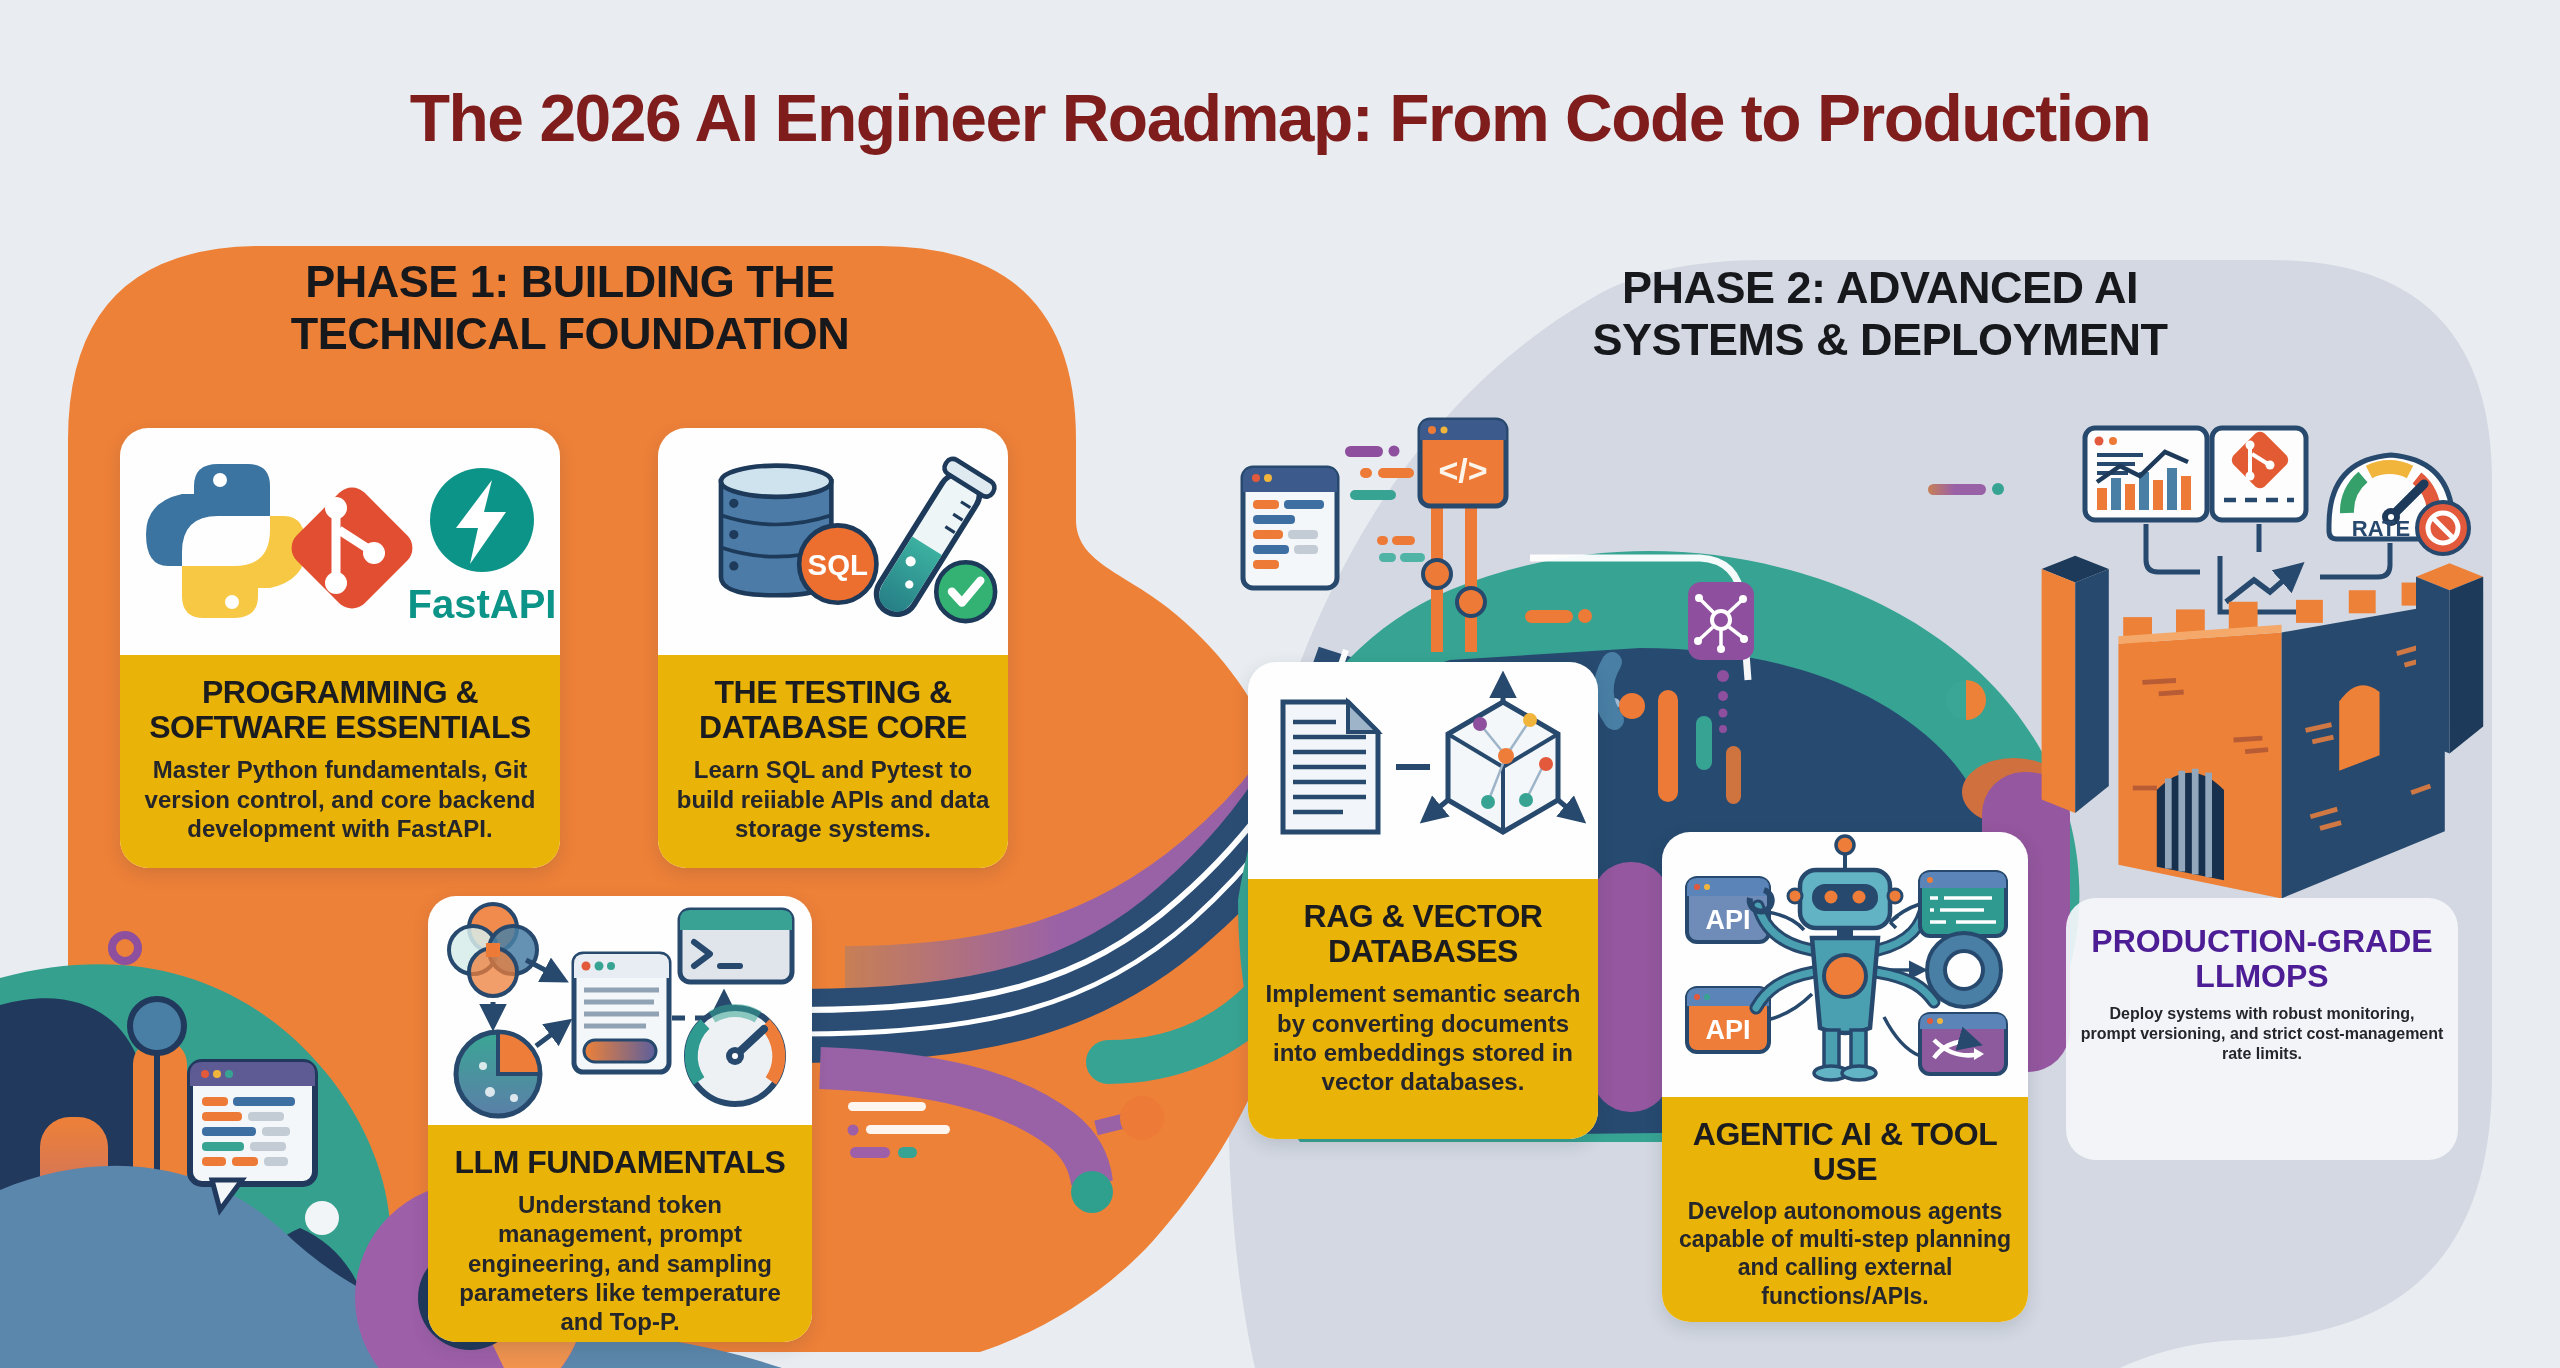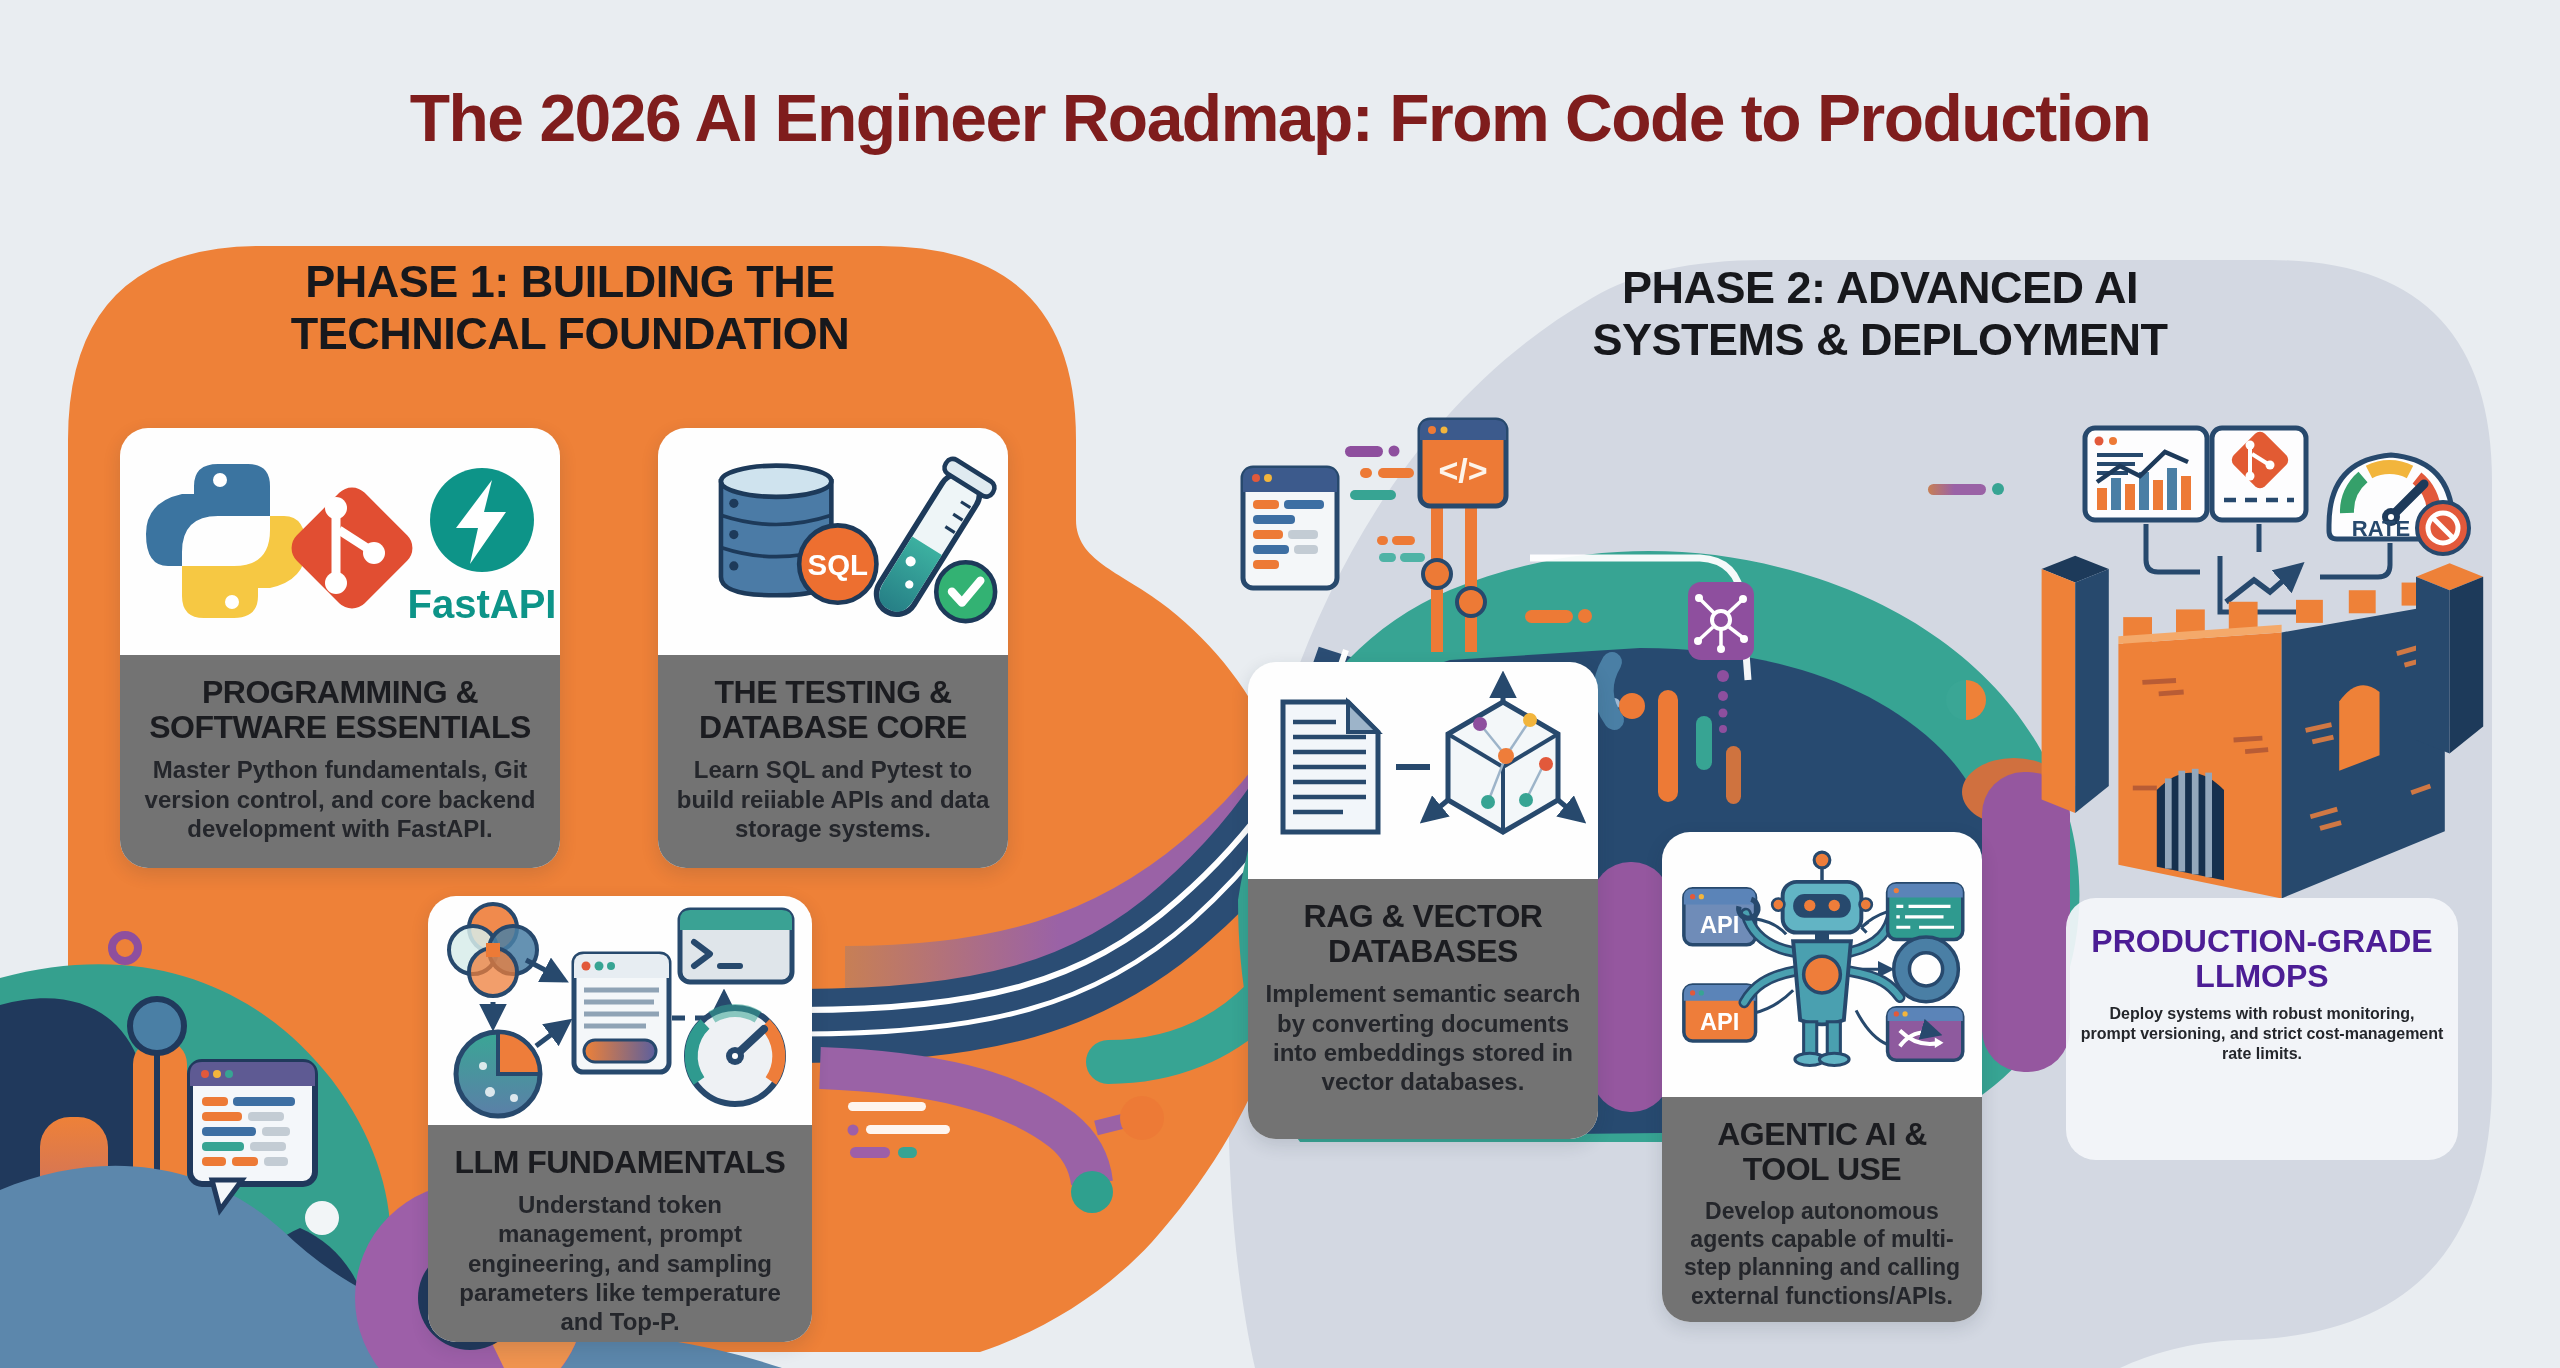--- a/index.html
+++ b/index.html
@@ -8,21 +8,21 @@
   .bg{position:absolute;left:0;top:0;width:2560px;height:1368px;}
   .title{position:absolute;left:0;right:0;top:36px;text-align:center;
          font-size:66px;font-weight:800;color:#7f1d1d;letter-spacing:-1.5px;}
   .phase-heading{position:absolute;text-align:center;font-size:45px;line-height:1.16;
          font-weight:800;color:#17181c;letter-spacing:-0.5px;}
   #p1h{left:235px;top:256px;width:670px;}
   #p2h{left:1548px;top:262px;width:664px;}
   .card{position:absolute;background:#fefefe;border-radius:28px;overflow:hidden;
         box-shadow:0 6px 18px rgba(30,40,60,.14);display:flex;flex-direction:column;}
   .card .icons{flex:0 0 auto;display:flex;align-items:center;justify-content:center;}
-  .card .body{flex:1 1 auto;background:#737373;text-align:center;padding:20px 16px 10px;}
+  .card .body{flex:1 1 auto;background:#eab308;text-align:center;padding:20px 16px 10px;}
   .card h3{margin:0 0 10px;font-size:32px;line-height:1.1;font-weight:800;
            color:#1b1c20;letter-spacing:-0.5px;}
   .card p{margin:0;font-size:24px;line-height:1.22;font-weight:600;color:#24262b;}
   #card-agent p{font-size:23px;}
   .ops-panel{position:absolute;left:2066px;top:898px;width:392px;min-height:262px;
         background:rgba(244,246,250,.92);border-radius:30px;text-align:center;
         padding:26px 14px 18px;box-sizing:border-box;}
   .ops-panel h3{margin:0 0 10px;font-size:32px;line-height:1.1;font-weight:800;color:#4c1d95;}
   .ops-panel p{margin:0;font-size:16px;line-height:1.25;font-weight:600;color:#24262b;}
   svg text{font-family:"Liberation Sans","DejaVu Sans",sans-serif;}
@@ -473,21 +473,21 @@
             <circle cx="278" cy="138" r="7" fill="#37a493"></circle>
         </g>
       </svg>
     </div>
     <div class="body">
       <h3>RAG &amp; VECTOR DATABASES</h3>
       <p>Implement semantic search by converting documents into embeddings stored in vector databases.</p>
     </div>
   </div>
 
-  <div class="card" id="card-agent" style="left:1662px;top:832px;width:320px;height:490px;">
+  <div class="card" id="card-agent" style="left:1662px;top:832px;width:366px;height:490px;">
     <div class="icons" style="height:265px;">
       <svg width="366" height="265" viewBox="0 0 366 265">
         <g stroke="#27496d" stroke-width="3.5" fill="none">
           <path d="M105 80 Q130 84 142 98"></path>
           <path d="M105 188 Q130 182 150 162"></path>
           <path d="M258 72 Q240 78 228 90 L236 84 M228 90 L234 96"></path>
           <path d="M258 224 Q238 216 222 185"></path>
           <path d="M222 138 L262 138" marker-end="url(#ah)"></path>
         </g>
         <g>

